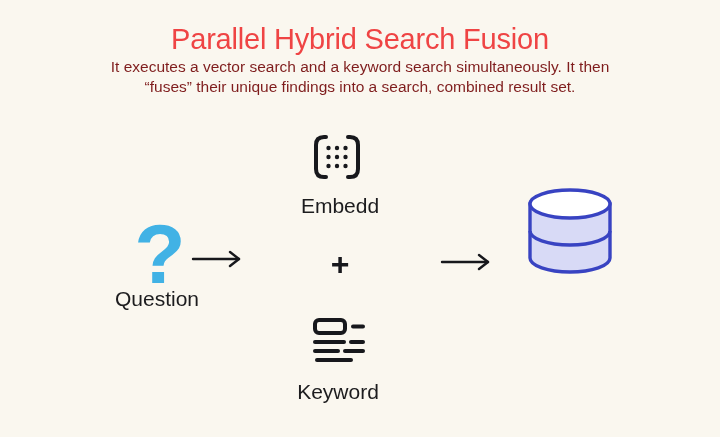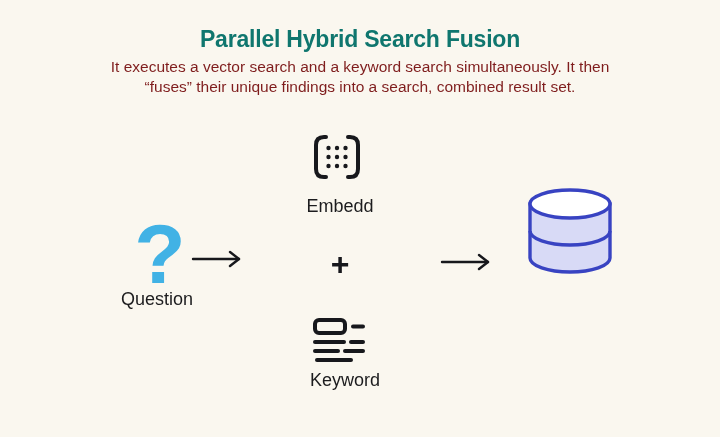--- a/index.html
+++ b/index.html
@@ -14,39 +14,39 @@
     background: #FAF7EF;
     overflow: hidden;
     color: #1C1C1E;
   }
   .abs-center {
     position: absolute;
     transform: translate(-50%, -50%);
     white-space: nowrap;
   }
   .title {
-    font-size: 23px;
-    font-weight: bold;
+    font-size: 29px;
+    font-weight: normal;
     letter-spacing: -0.2px;
-    color: #0f766e;
+    color: #ef4444;
   }
   .subtitle {
     font-size: 15.5px;
     line-height: 20px;
     text-align: center;
     color: #7f1d1d;
   }
   .question-glyph {
     font-size: 84px;
     font-weight: bold;
     color: #41B2E5;
     line-height: 1;
   }
   .node-label {
-    font-size: 18px;
+    font-size: 21px;
     color: #1C1C1E;
   }
   .db-label {
     font-size: 19px;
   }
   .plus-glyph {
     font-size: 32px;
     font-weight: bold;
     color: #17181C;
     line-height: 1;
@@ -107,21 +107,21 @@
         <rect x="4" y="4" width="30" height="13" rx="4"></rect>
         <line x1="42" y1="10.5" x2="52" y2="10.5"></line>
         <line x1="4" y1="26" x2="33" y2="26"></line>
         <line x1="40" y1="26" x2="52" y2="26"></line>
         <line x1="4" y1="35" x2="27" y2="35"></line>
         <line x1="34" y1="35" x2="52" y2="35"></line>
         <line x1="6" y1="44" x2="40" y2="44"></line>
       </g>
     </svg>
   </span>
-  <div class="abs-center node-label" style="left:338px; top:380px;margin-left:7px;">Keyword</div>
+  <div class="abs-center node-label" style="left:338px; top:392px;">Keyword</div>
 
   <span class="abs-center icon-box" style="left:466px; top:262px;">
     <svg width="52" height="20" viewBox="0 0 52 20">
       <g stroke="#17181C" stroke-width="2.4" fill="none" stroke-linecap="round" stroke-linejoin="round">
         <line x1="2" y1="10" x2="48" y2="10"></line>
         <polyline points="39,3 48,10 39,17"></polyline>
       </g>
     </svg>
   </span>
 

